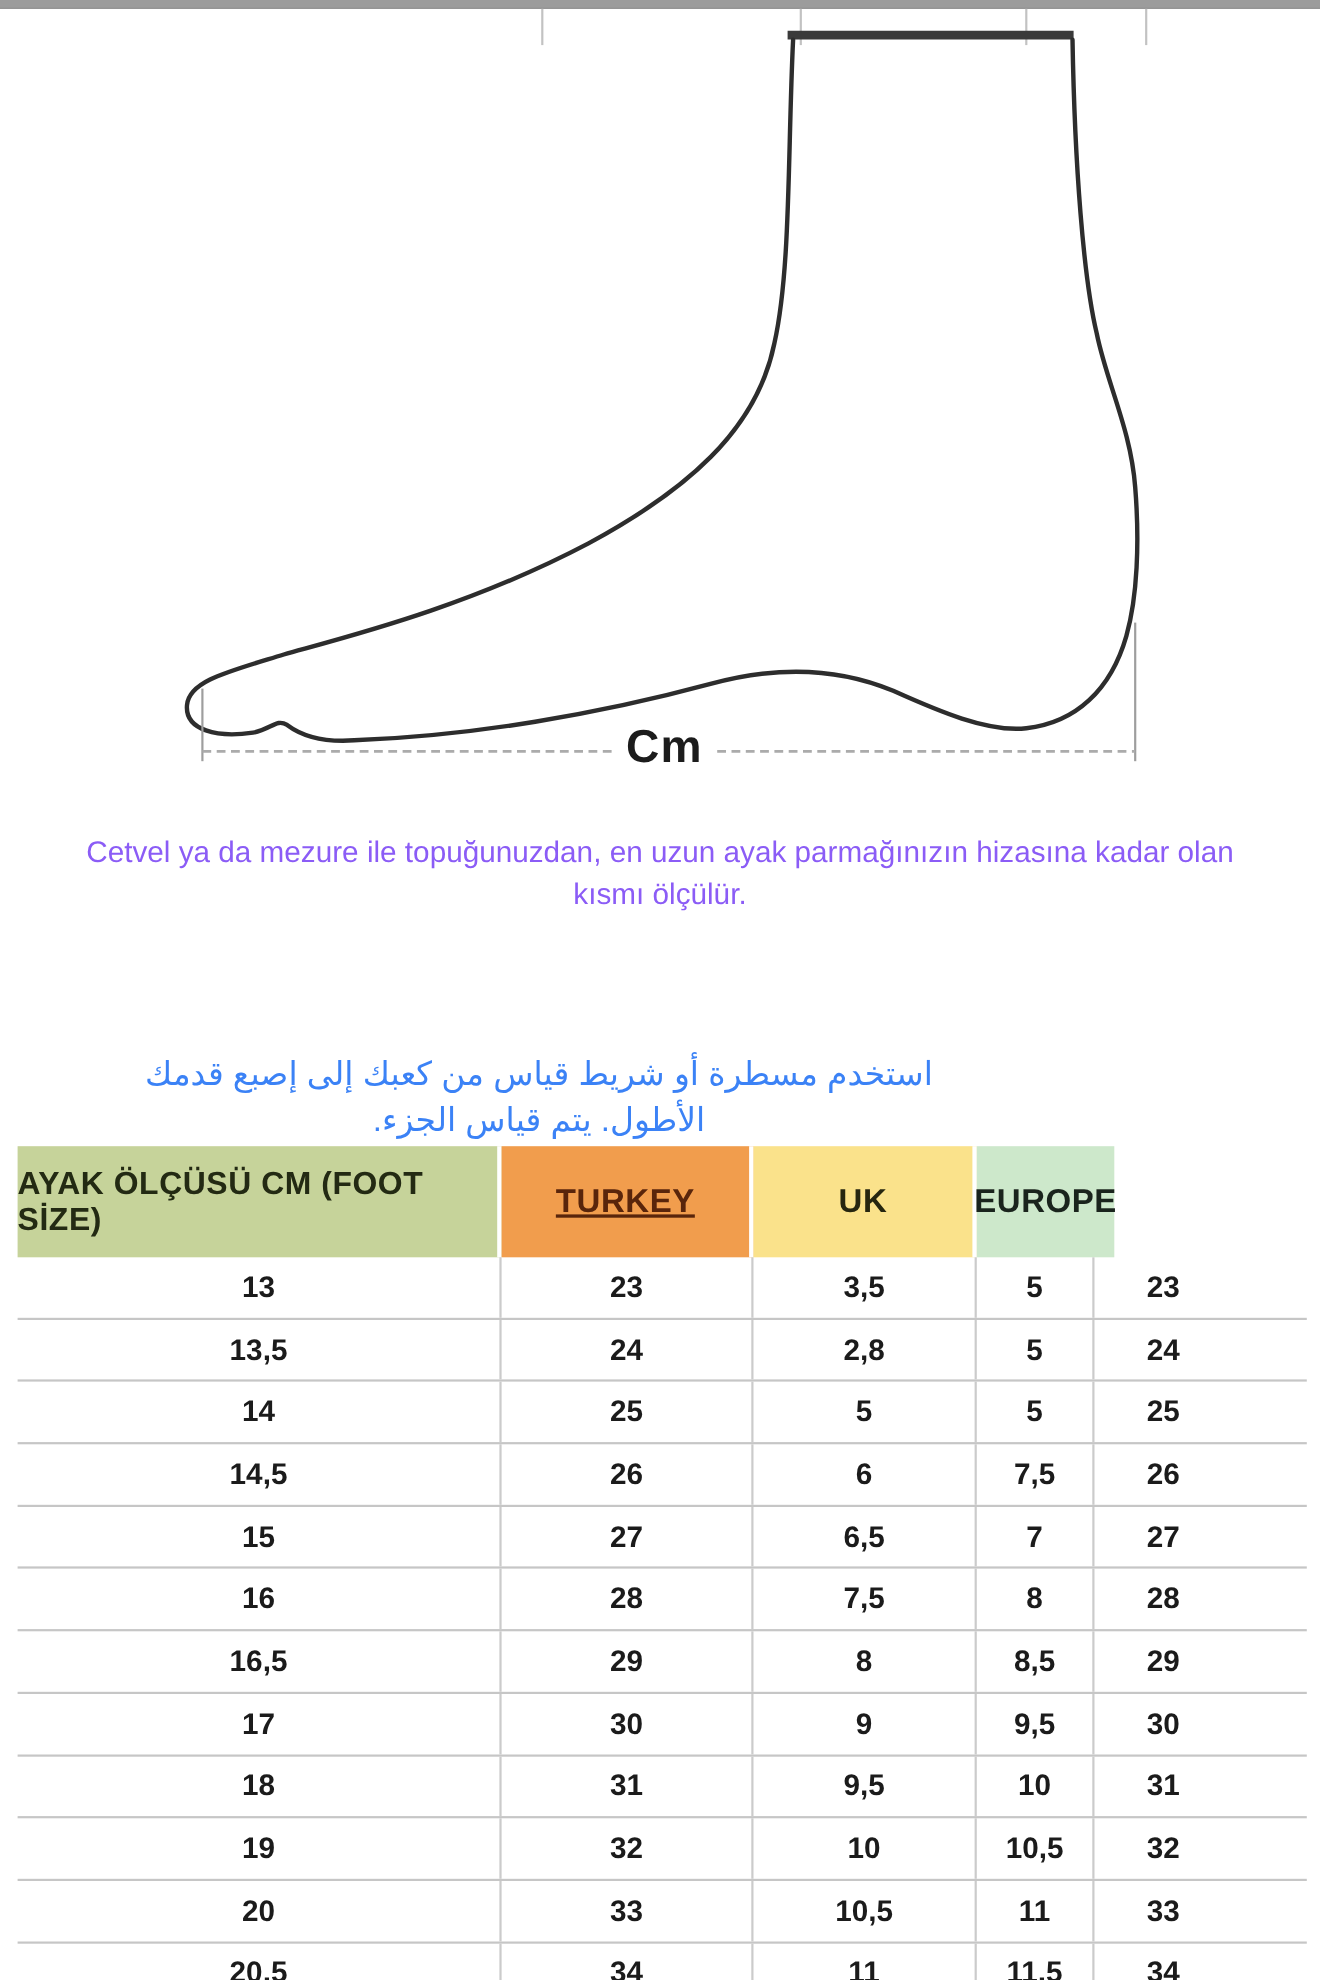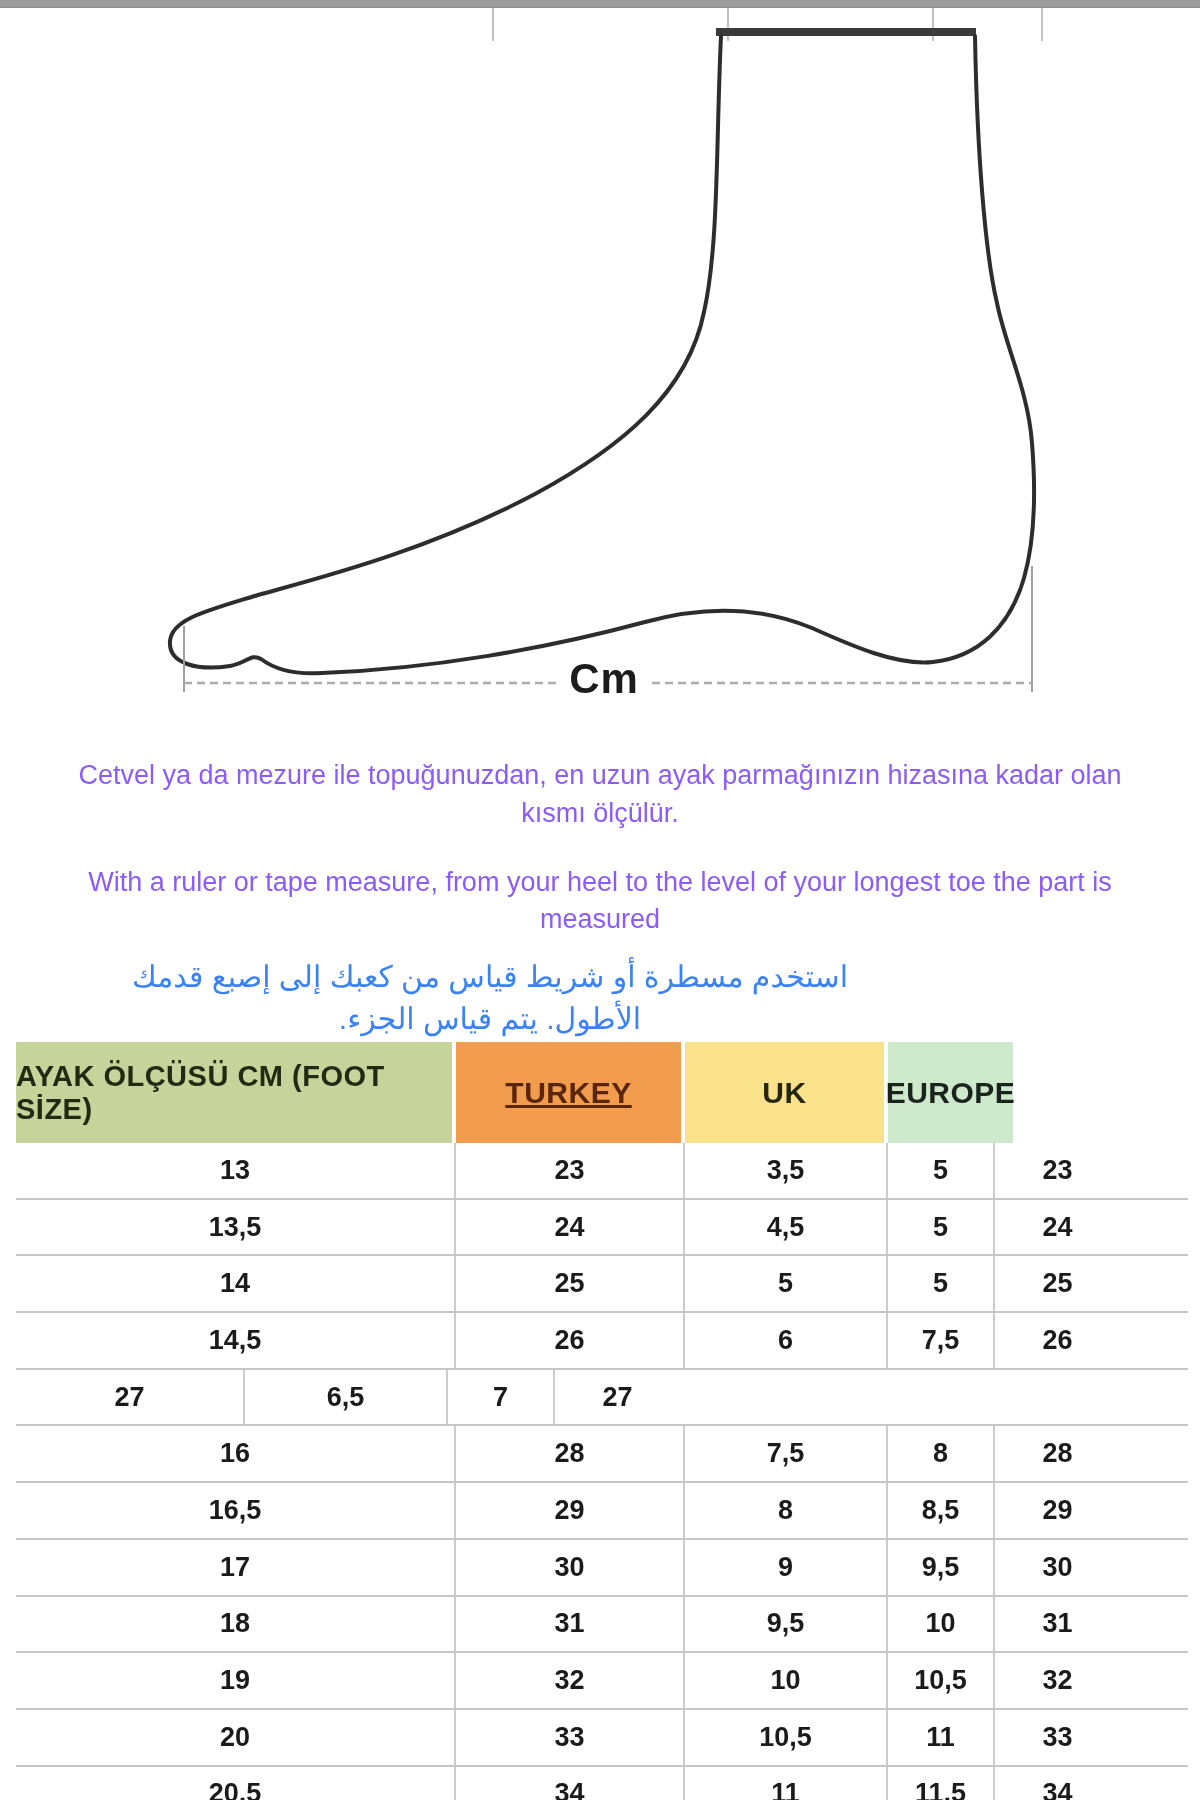--- a/index.html
+++ b/index.html
@@ -67,60 +67,60 @@
          C985,253 977,150 975,36" fill="none" stroke="#2d2d2d" stroke-width="4" stroke-linecap="round"></path>
     <line x1="184" y1="626" x2="184" y2="692" stroke="#9e9e9e" stroke-width="2"></line>
     <line x1="1032" y1="566" x2="1032" y2="692" stroke="#9e9e9e" stroke-width="2"></line>
     <line x1="184" y1="683" x2="558" y2="683" stroke="#ababab" stroke-width="2.5" stroke-dasharray="8 5"></line>
     <line x1="652" y1="683" x2="1032" y2="683" stroke="#ababab" stroke-width="2.5" stroke-dasharray="8 5"></line>
   </svg>
 
   <div class="cm-label">Cm</div>
 
   <p class="txt txt-tr">Cetvel ya da mezure ile topuğunuzdan, en uzun ayak parmağınızın hizasına kadar olan kısmı ölçülür.</p>
-  <p class="txt txt-en">With a ruler or tape measure, from your heel to the level of your longest toe the part is measured</p>
   <p class="txt txt-ar">استخدم مسطرة أو شريط قياس من كعبك إلى إصبع قدمك الأطول.  يتم قياس الجزء.</p>
 
   <div class="size-table">
     <div class="thead">
       <div class="th c1" style="background: rgb(198, 211, 154); color: rgb(35, 42, 19);">AYAK ÖLÇÜSÜ CM (FOOT SİZE)</div>
       <div class="th c2" style="background: rgb(241, 157, 77); color: rgb(89, 37, 11); text-decoration: underline;">TURKEY</div>
       <div class="th c3" style="background: rgb(250, 226, 139); color: rgb(38, 38, 15);">UK</div>
       <div class="th c5" style="background: rgb(205, 232, 203); color: rgb(26, 36, 29);">EUROPE</div>
     </div>
     <div class="tbody" id="tbody">
         <div class="trow">
           <div class="td c1">13</div>
           <div class="td c2">23</div>
           <div class="td c3">3,5</div>
           <div class="td c4">5</div>
           <div class="td c5">23</div>
         </div>
         <div class="trow">
           <div class="td c1">13,5</div>
           <div class="td c2">24</div>
-          <div class="td c3">4,5</div>
+          <div class="td c3">2,8</div>
           <div class="td c4">5</div>
           <div class="td c5">24</div>
         </div>
         <div class="trow">
           <div class="td c1">14</div>
           <div class="td c2">25</div>
           <div class="td c3">5</div>
           <div class="td c4">5</div>
           <div class="td c5">25</div>
         </div>
         <div class="trow">
           <div class="td c1">14,5</div>
           <div class="td c2">26</div>
           <div class="td c3">6</div>
           <div class="td c4">7,5</div>
           <div class="td c5">26</div>
         </div>
         <div class="trow">
+          <div class="td c1">15</div>
           <div class="td c2">27</div>
           <div class="td c3">6,5</div>
           <div class="td c4">7</div>
           <div class="td c5">27</div>
         </div>
         <div class="trow">
           <div class="td c1">16</div>
           <div class="td c2">28</div>
           <div class="td c3">7,5</div>
           <div class="td c4">8</div>

